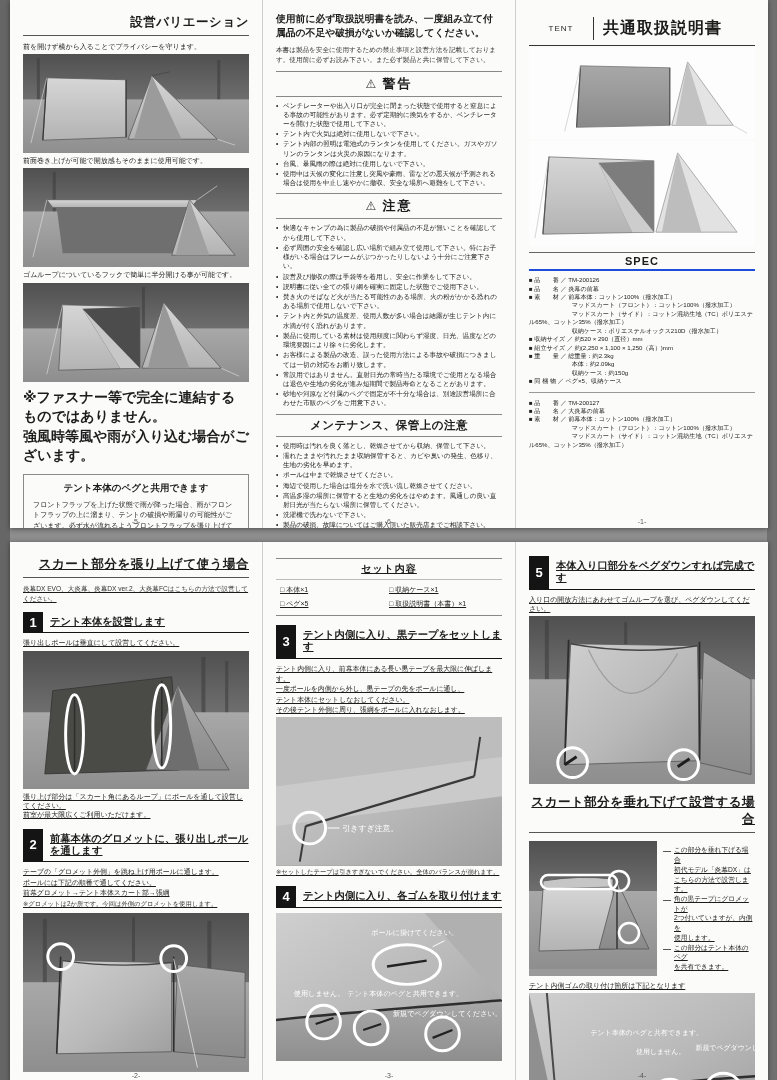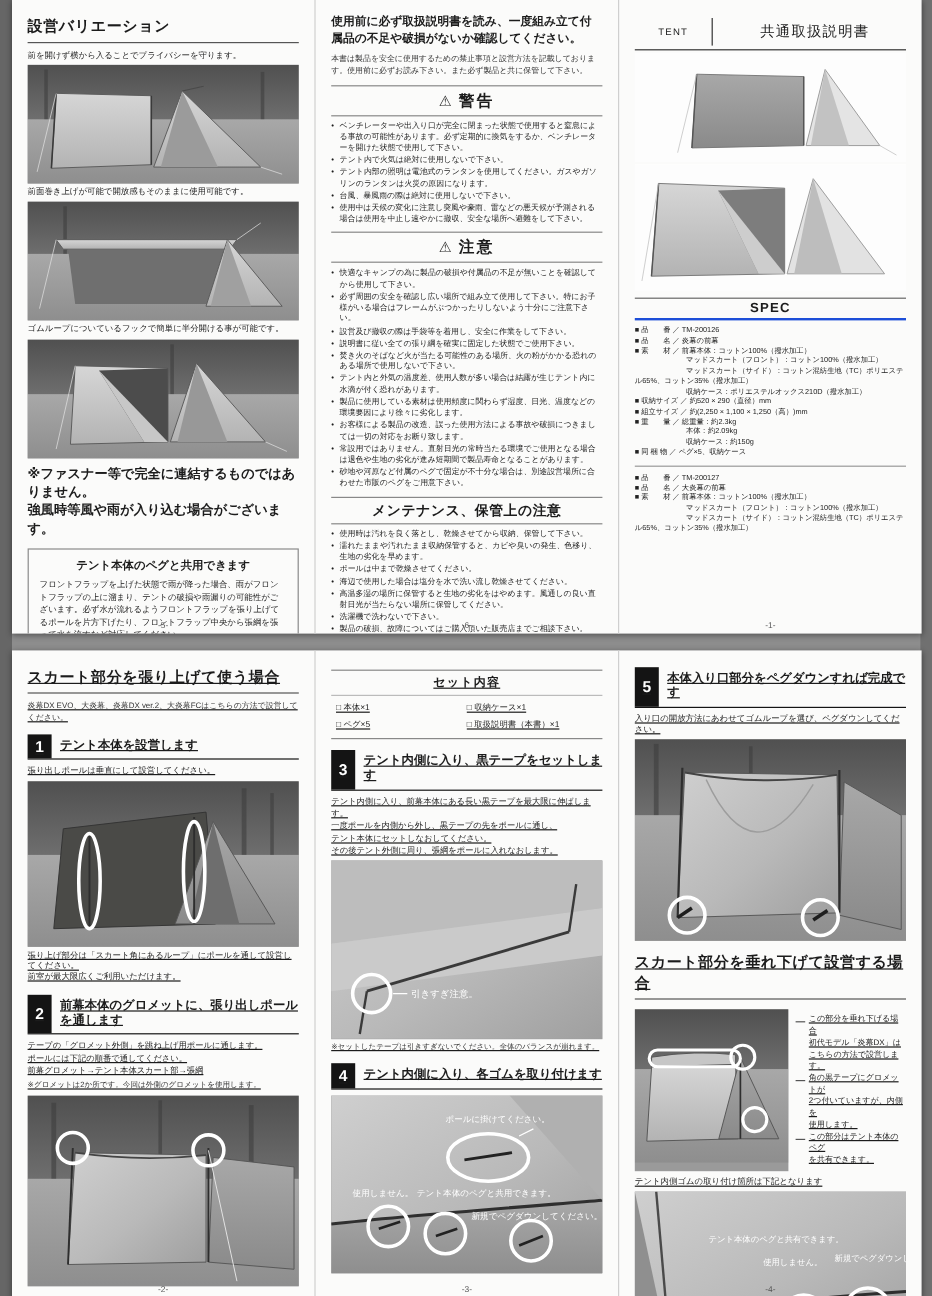--- a/index.html
+++ b/index.html
@@ -12,26 +12,26 @@
   }
   .edge{position:absolute;top:0;bottom:0;width:10px;background:#666;}
   .edge.l{left:0;} .edge.r{right:0;background:#707070;}
   .sheet{position:absolute;left:10px;width:758px;background:#fbfbfa;display:flex;box-shadow:0 1px 5px rgba(0,0,0,.45);}
   #sheet-top{top:0;height:528px;}
   #sheet-bottom{top:542px;height:540px;text-decoration:underline;}
   .col{flex:1 1 0;position:relative;padding:12px 13px 16px;box-sizing:border-box;overflow:hidden;}
   .col + .col{border-left:1px solid #cfcfcf;}
   .pagenum{position:absolute;bottom:3px;left:0;right:0;text-align:center;font-size:7px;color:#555;}
 
-  .h-rule{font-size:12.5px;font-weight:bold;border-bottom:1px solid #555;padding-bottom:4px;margin:2px 0 6px;letter-spacing:.5px;}
+  .h-rule{font-size:12.5px;font-weight:bold;border-bottom:1px solid #555;padding-bottom:4px;margin:2px 0 6px;letter-spacing:.5px;text-align:right;}
   .cap{font-size:7px;line-height:1.3;margin:3px 0 3px;color:#222;}
   .pre{white-space:pre-line;}
   .photo{position:relative;width:100%;margin:2px 0;background:#9a9a9a;}
   .photo svg{display:block;width:100%;height:auto;}
-  .note-bold{font-size:11px;font-weight:bold;line-height:1.4;margin:6px 0 8px;}
+  .note-bold{font-size:14px;font-weight:bold;line-height:1.4;margin:6px 0 8px;}
   .box{border:1px solid #8a8a8a;padding:7px 9px 9px;margin-top:6px;}
   .box .bt{font-size:9.5px;font-weight:bold;text-align:center;margin-bottom:5px;}
   .box .bb{font-size:7px;line-height:1.5;}
 
   .mid-head{font-size:9.8px;font-weight:bold;line-height:1.45;margin:0 0 5px;}
   .mid-intro{font-size:6.6px;line-height:1.45;color:#333;margin-bottom:6px;}
   .rule-head{display:flex;align-items:center;justify-content:center;gap:4px;
     border-top:1px solid #888;border-bottom:1px solid #888;
     font-size:13px;font-weight:bold;padding:3px 0;margin:5px 0 4px;letter-spacing:2px;}
   .rule-head .tri{font-size:12px;}
@@ -40,21 +40,21 @@
   ul.b li::before{content:"\2022";position:absolute;left:0;top:0;}
 
   .brandbar{display:flex;border-bottom:1px solid #333;}
   .brandbar .lcell{flex:0 0 64px;border-right:1px solid #333;display:flex;flex-direction:column;align-items:center;justify-content:center;padding:4px 0;}
   .brandbar .lcell .bname{font-size:5.5px;letter-spacing:.3px;margin-top:1px;}
   .brandbar .rcell{flex:1;padding:4px 0 5px 9px;}
   .brandbar .sub{font-size:6.3px;margin-bottom:2px;}
   .brandbar .t1{font-size:15.5px;font-weight:bold;letter-spacing:.2px;line-height:1.12;}
   .brandrow2{display:flex;border-bottom:1px solid #333;align-items:center;}
   .brandrow2 .lcell{flex:0 0 64px;border-right:1px solid #333;text-align:center;font-size:8px;letter-spacing:1px;padding:7px 0;}
-  .brandrow2 .rcell{flex:1;padding:6px 0 6px 9px;font-size:12px;font-weight:normal;letter-spacing:1px;text-align:center;}
+  .brandrow2 .rcell{flex:1;padding:6px 0 6px 9px;font-size:16px;font-weight:bold;letter-spacing:1px;}
   .spec-head{text-align:center;font-size:11px;font-weight:bold;letter-spacing:1px;
     border-top:1px solid #666;border-bottom:2px solid #1d4ed8;padding:2px 0;margin:6px 0 5px;}
   .specline{font-size:6.1px;line-height:1.38;color:#222;}
   .spec-div{border-top:1px solid #999;margin:6px 0;}
 
   .step{display:flex;align-items:stretch;border-bottom:1.6px solid #141414;margin:9px 0 5px;}
   .step .num{background:#141414;color:#fff;font-weight:bold;font-size:13px;flex:0 0 20px;display:flex;align-items:center;justify-content:center;}
   .step .t{font-size:10.3px;font-weight:bold;padding:4px 0 4px 7px;line-height:1.2;}
   .body-s{font-size:6.9px;line-height:1.5;margin:2px 0;}
   .note-s{font-size:6.3px;color:#333;margin:2px 0 4px;}

